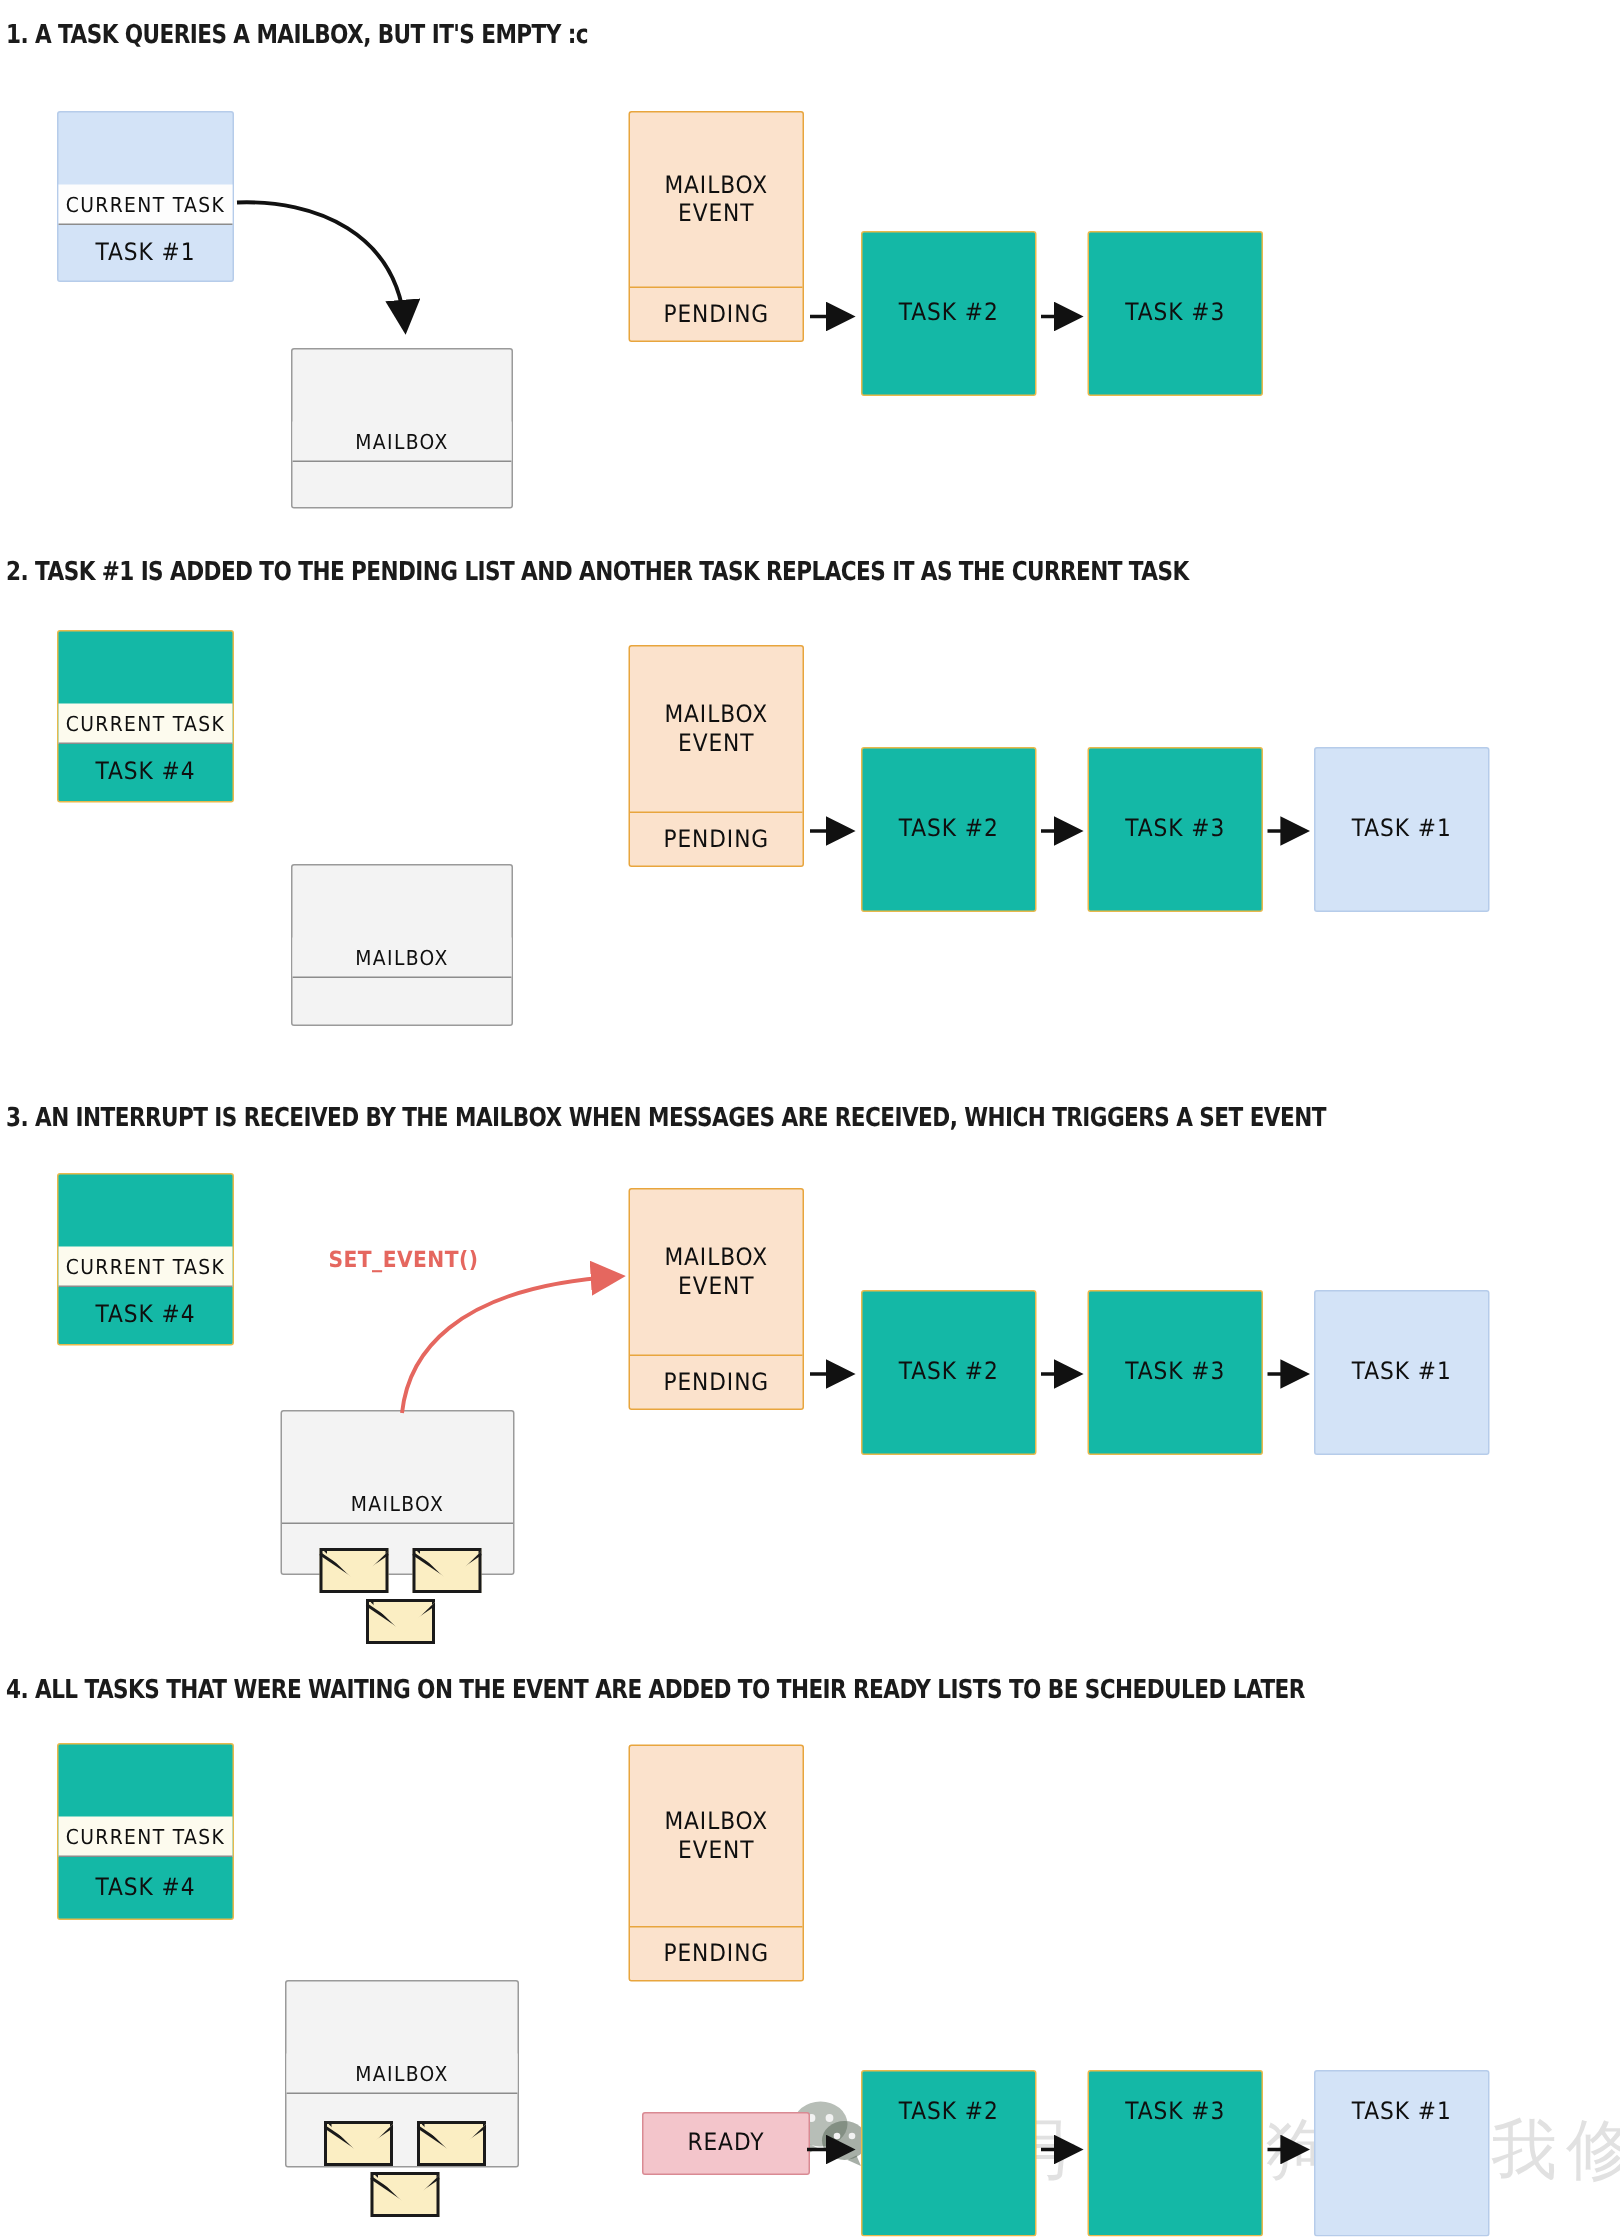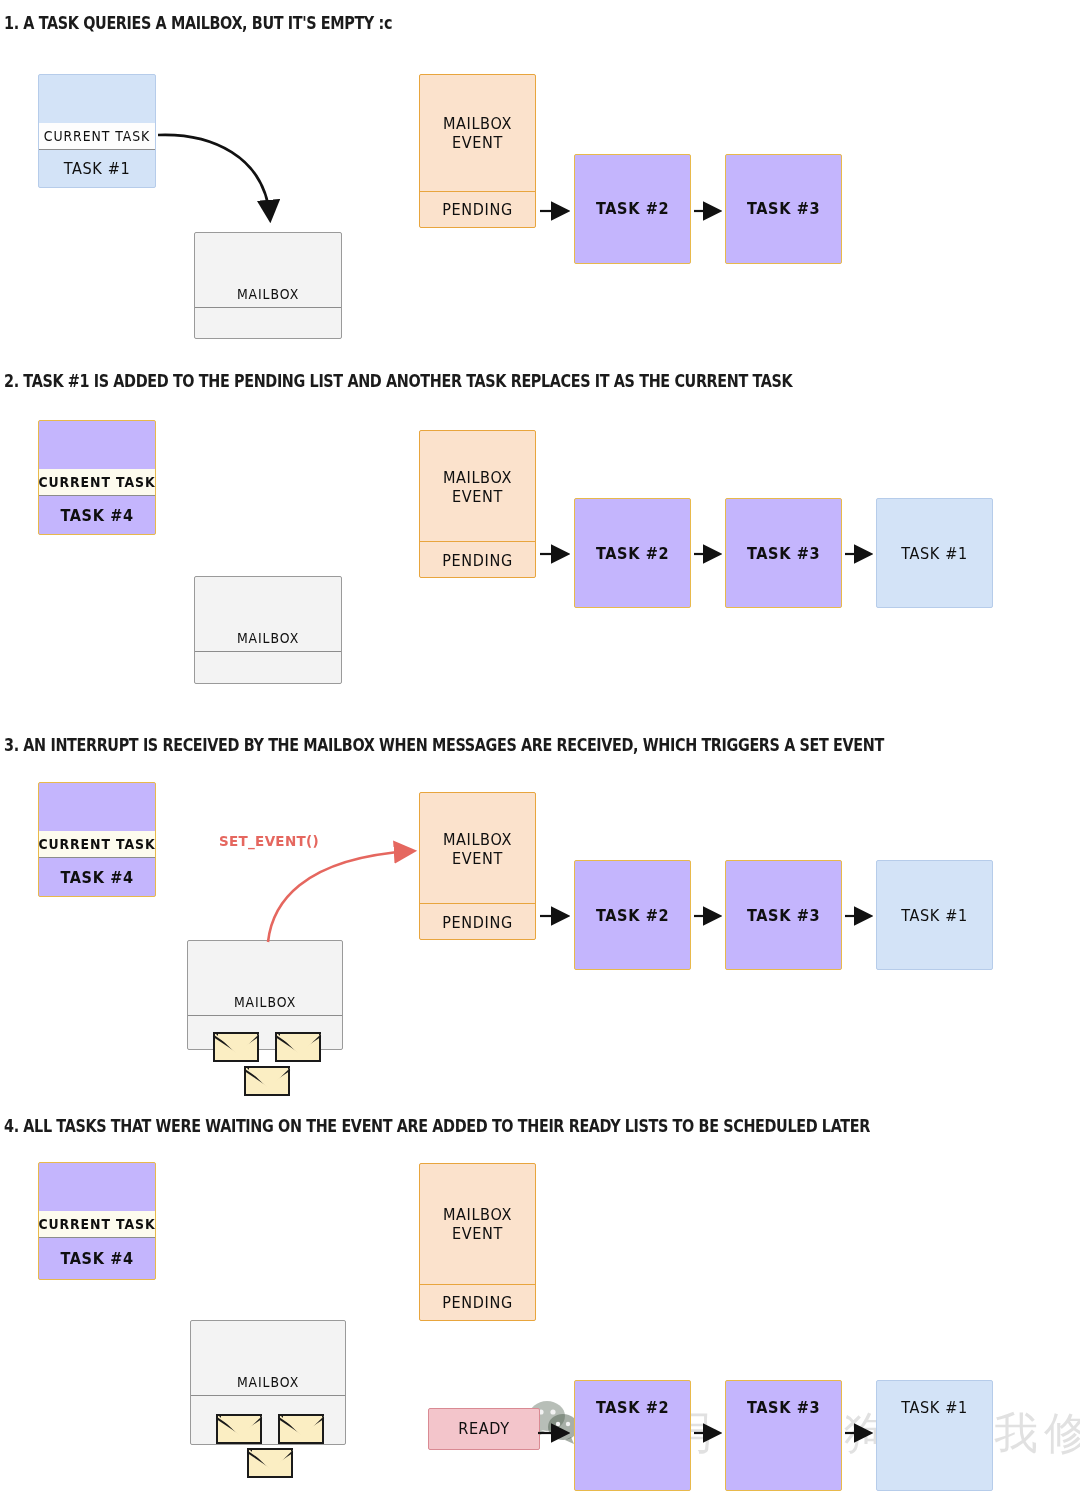--- a/index.html
+++ b/index.html
@@ -37,21 +37,21 @@
     font-size: 14.5px;
     color: #0f0f0f;
     letter-spacing: 0.6px;
     white-space: nowrap;
     transform: scaleY(1.1);
   }
 
   
   .task-blue { background: #d3e3f7; border-color: #b6ccea; }
   
-  .task-yellow { background: #c4b5fd; border-color: #e8b94b; font-weight: bold; }
+  .task-yellow { background: #14b8a6; border-color: #e8b94b; }
   
   .evt-peach { background: #fbe2cc; border-color: #e8a53d; }
   
   .mailbox { background: #f3f3f3; border-color: #9a9a9a; }
   
   .ready-pink { background: #f3c5cb; border-color: #d98a93; }
 
   .hdr-strip {
     height: 27px;
     background: #fdfdfd;

